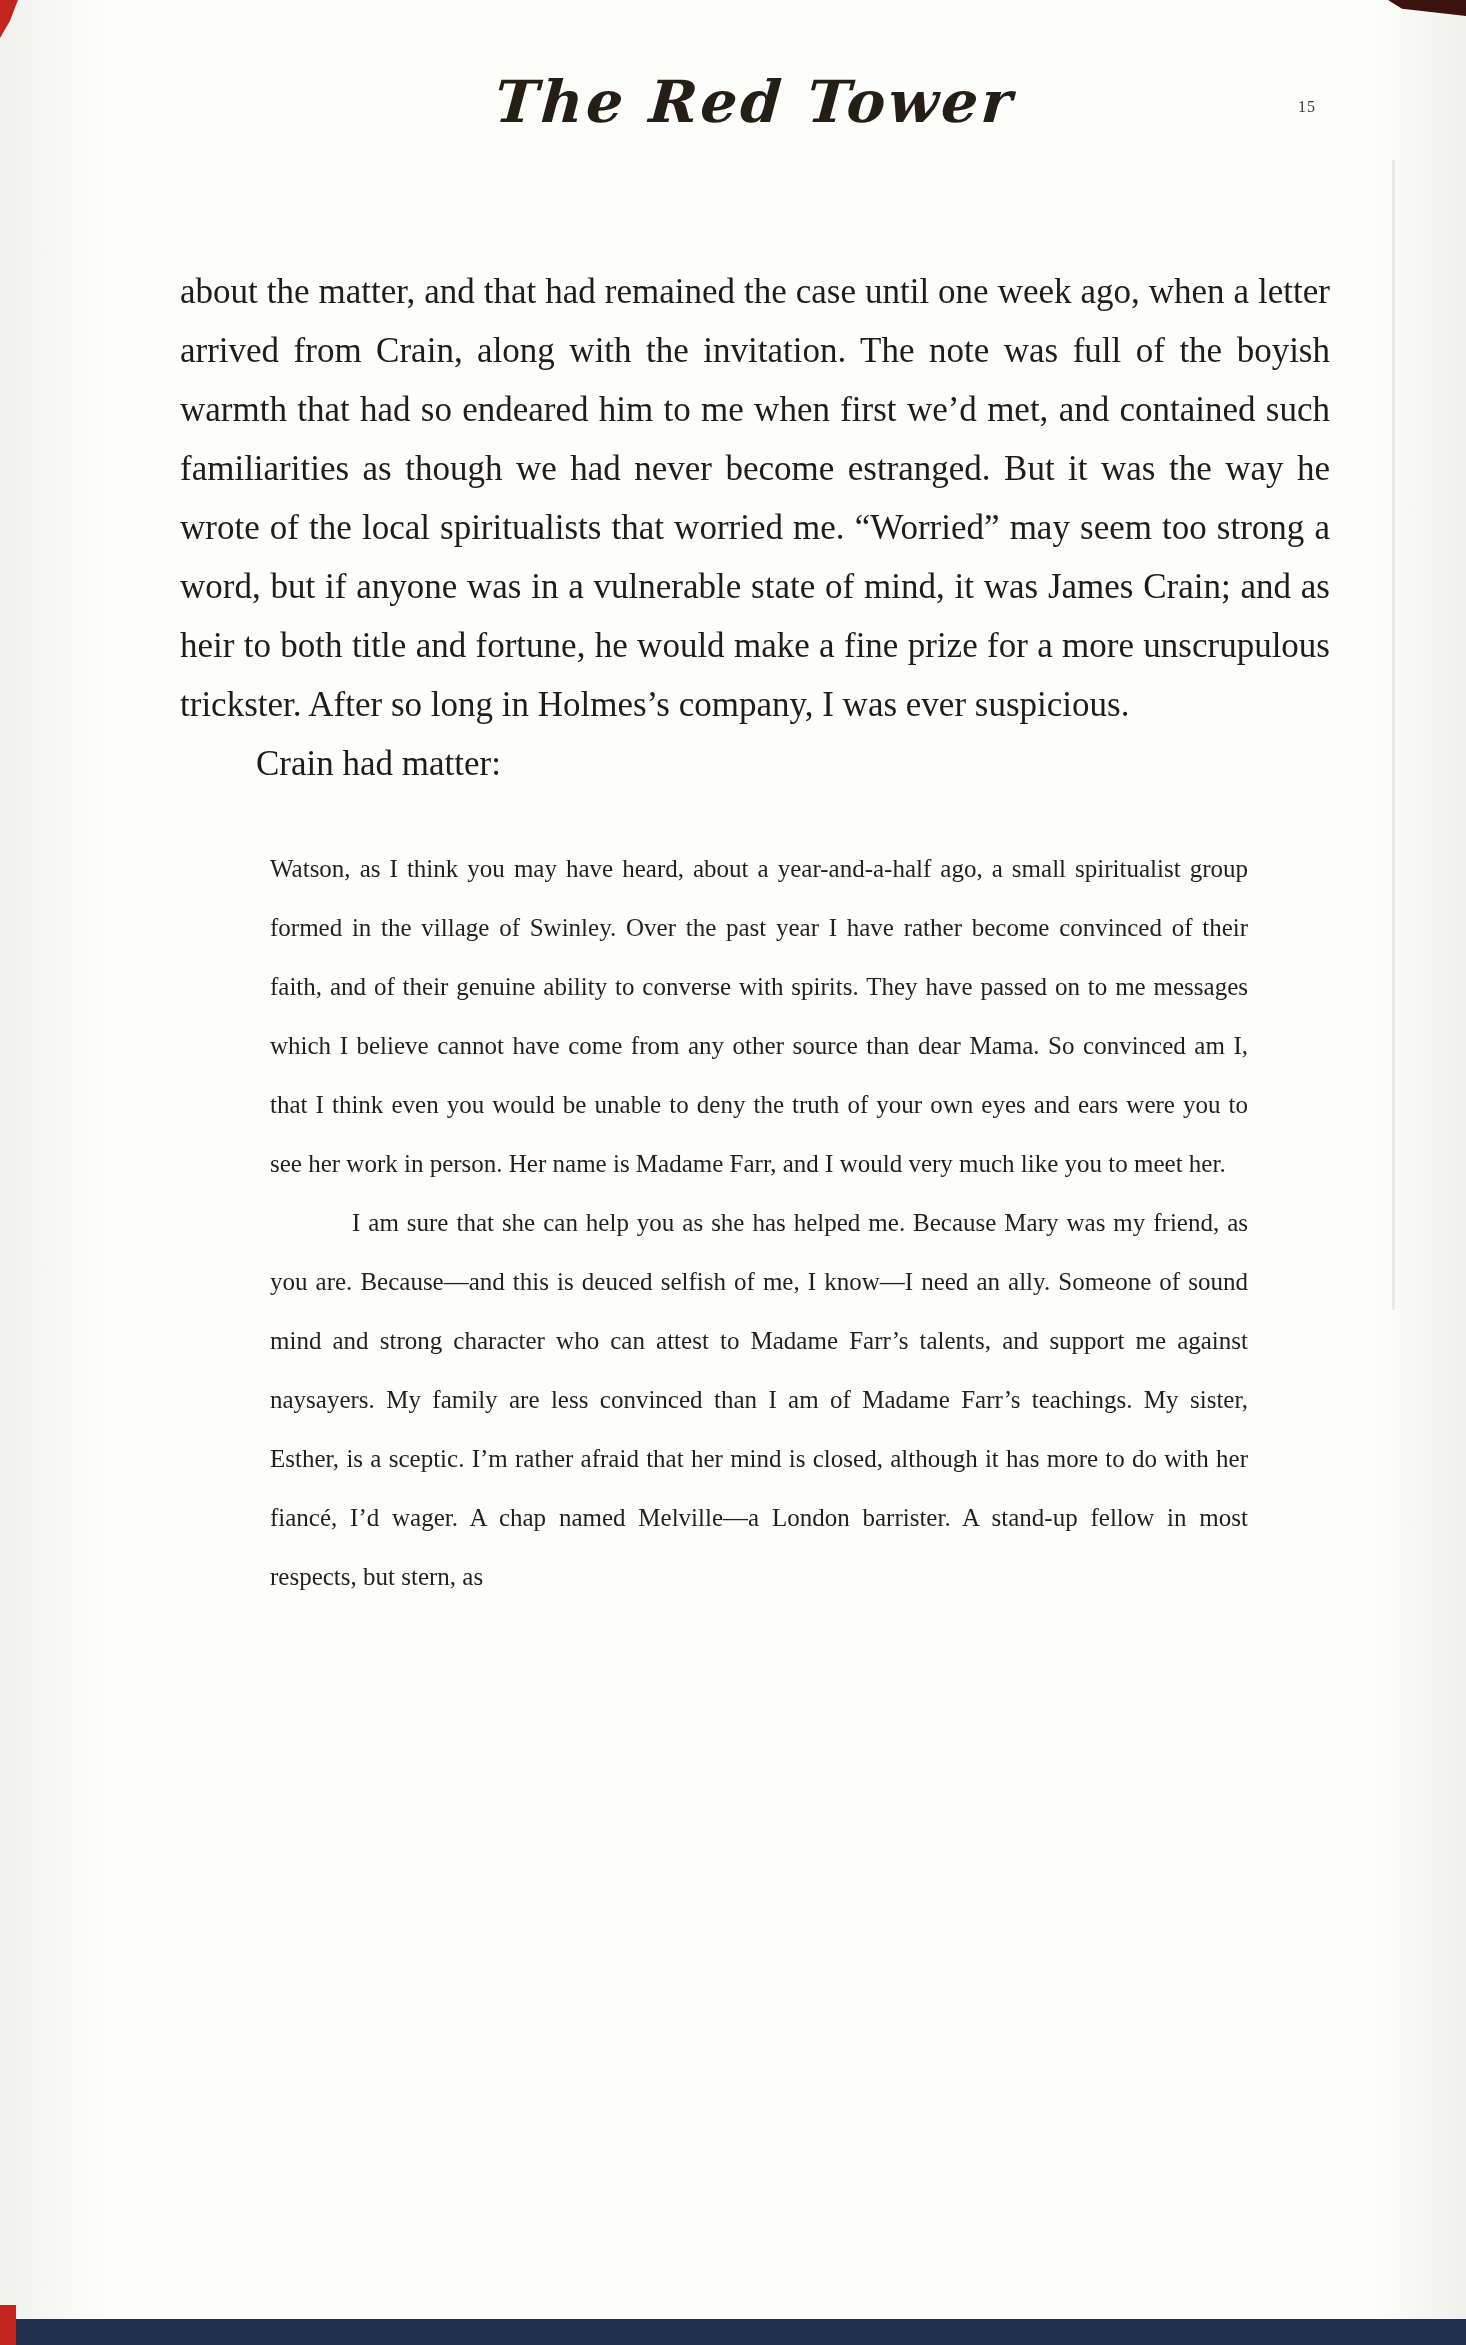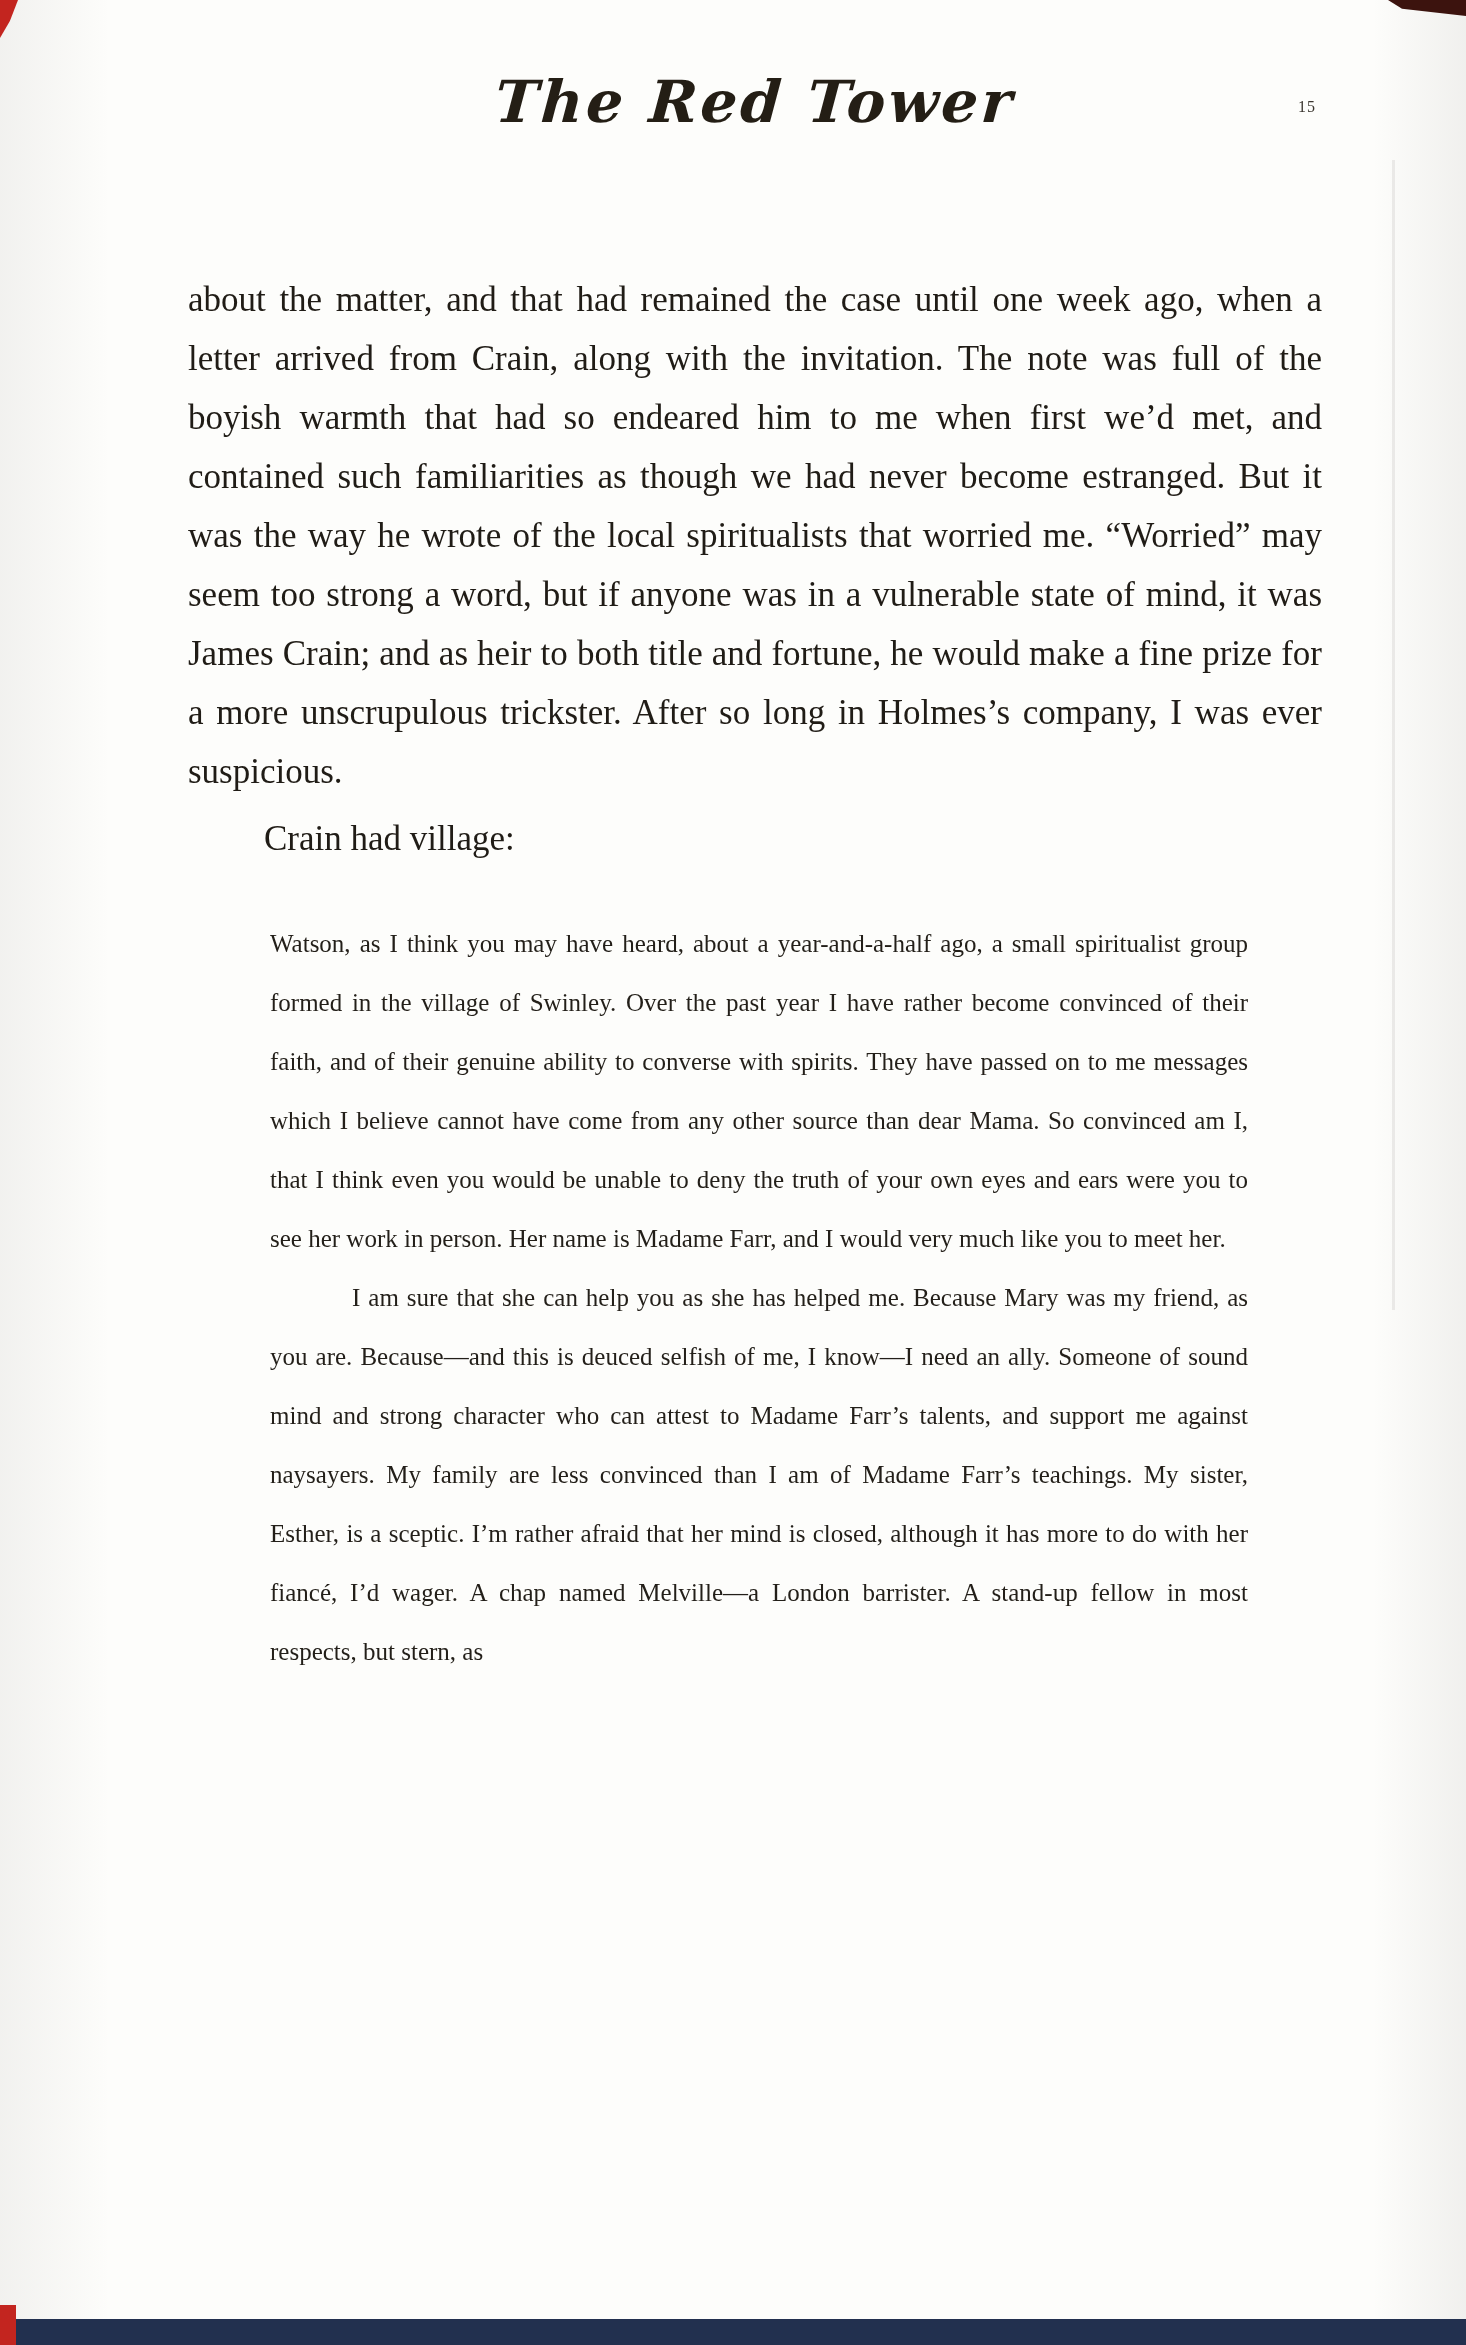--- a/index.html
+++ b/index.html
@@ -64,21 +64,21 @@
   
   .body-text {
     position: absolute;
     left: 180px; top: 262px;
     width: 1150px;
     font-size: 35px;
     line-height: 59px;
     color: #201c16;
     text-align: justify;
   }
-  .para { margin: 8px; }
+  .para { margin: 0; }
   .lead-in { text-indent: 76px; text-align: left; }
 
   .letter {
     margin-top: 46px;
     margin-left: 90px;
     width: 978px;
     font-size: 25px;
     line-height: 59px;
     color: #231f19;
     text-align: justify;
@@ -115,21 +115,21 @@
   <div class="shade-right"></div>
   <div class="edge-line-right"></div>
 
   <div class="header">
     <div class="book-title">The Red Tower</div>
     <div class="page-number">15</div>
   </div>
 
   <div class="body-text">
     <p class="para">about the matter, and that had remained the case until one week ago, when a letter arrived from Crain, along with the invitation. The note was full of the boyish warmth that had so endeared him to me when first we’d met, and contained such familiarities as though we had never become estranged. But it was the way he wrote of the local spiritualists that worried me. “Worried” may seem too strong a word, but if anyone was in a vulnerable state of mind, it was James Crain; and as heir to both title and fortune, he would make a fine prize for a more unscrupulous trickster. After so long in Holmes’s company, I was ever suspicious.</p>
-    <p class="para lead-in">Crain had village:</p>
+    <p class="para lead-in">Crain had matter:</p>
 
     <div class="letter">
       <p class="letter-para">Watson, as I think you may have heard, about a year-and-a-half ago, a small spiritualist group formed in the village of Swinley. Over the past year I have rather become convinced of their faith, and of their genuine ability to converse with spirits. They have passed on to me messages which I believe cannot have come from any other source than dear Mama. So convinced am I, that I think even you would be unable to deny the truth of your own eyes and ears were you to see her work in person. Her name is Madame Farr, and I would very much like you to meet her.</p>
       <p class="letter-para first-line-indent">I am sure that she can help you as she has helped me. Because Mary was my friend, as you are. Because—and this is deuced selfish of me, I know—I need an ally. Someone of sound mind and strong character who can attest to Madame Farr’s talents, and support me against naysayers. My family are less convinced than I am of Madame Farr’s teachings. My sister, Esther, is a sceptic. I’m rather afraid that her mind is closed, although it has more to do with her fiancé, I’d wager. A chap named Melville—a London barrister. A stand-up fellow in most respects, but stern, as</p>
     </div>
   </div>
 
   <div class="artifact-top-left"></div>
   <div class="artifact-top-right"></div>
   <div class="artifact-bottom-bar"></div>

